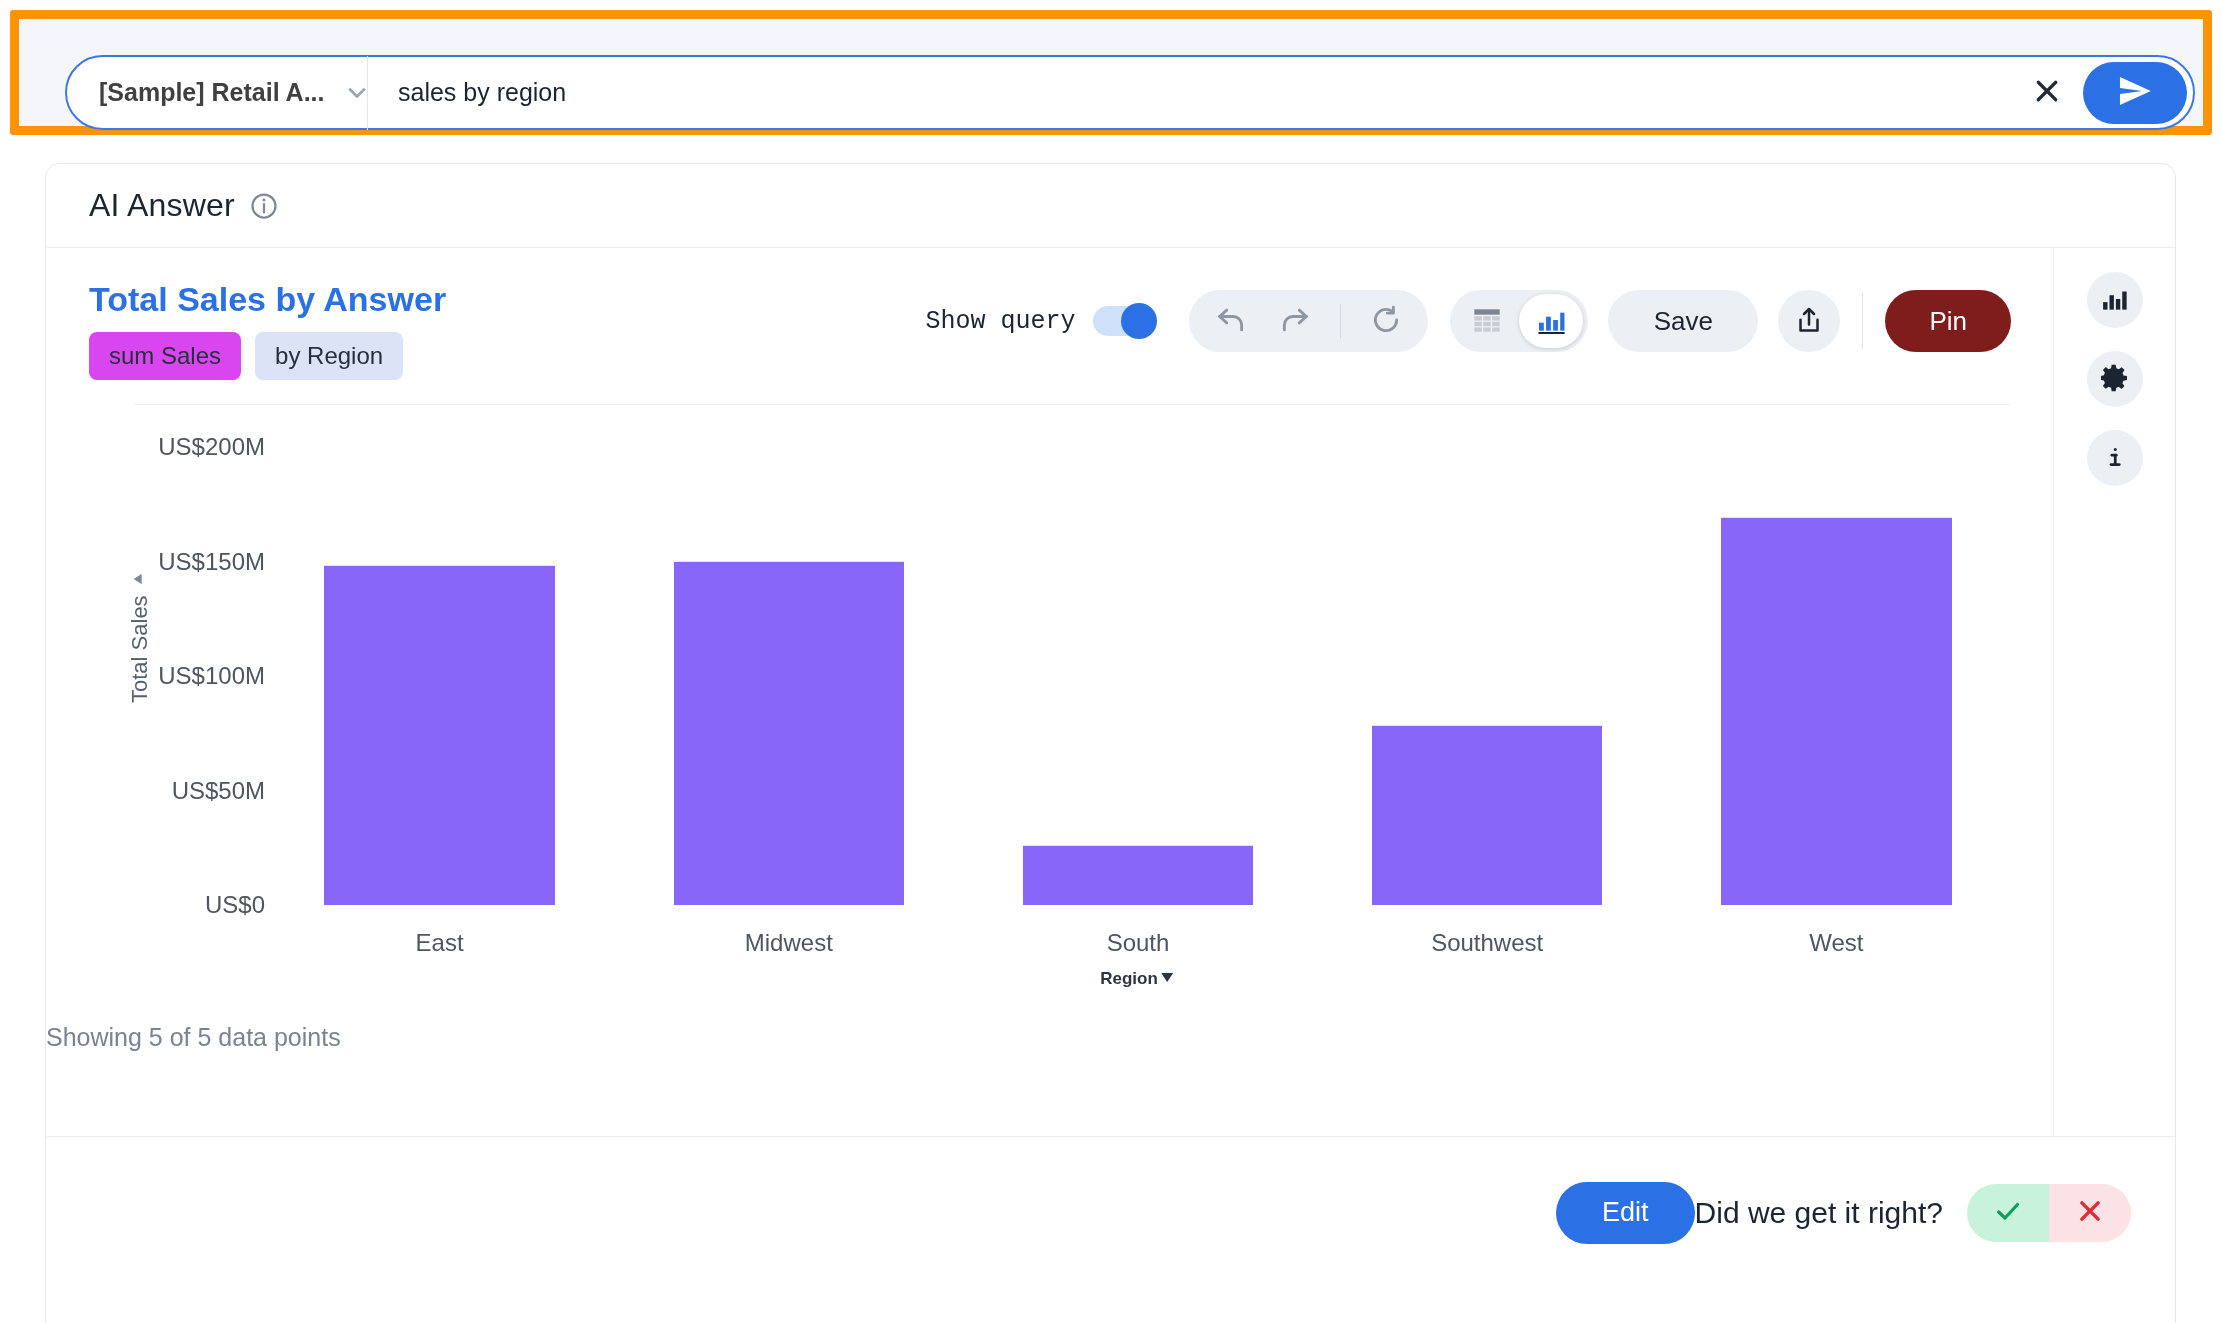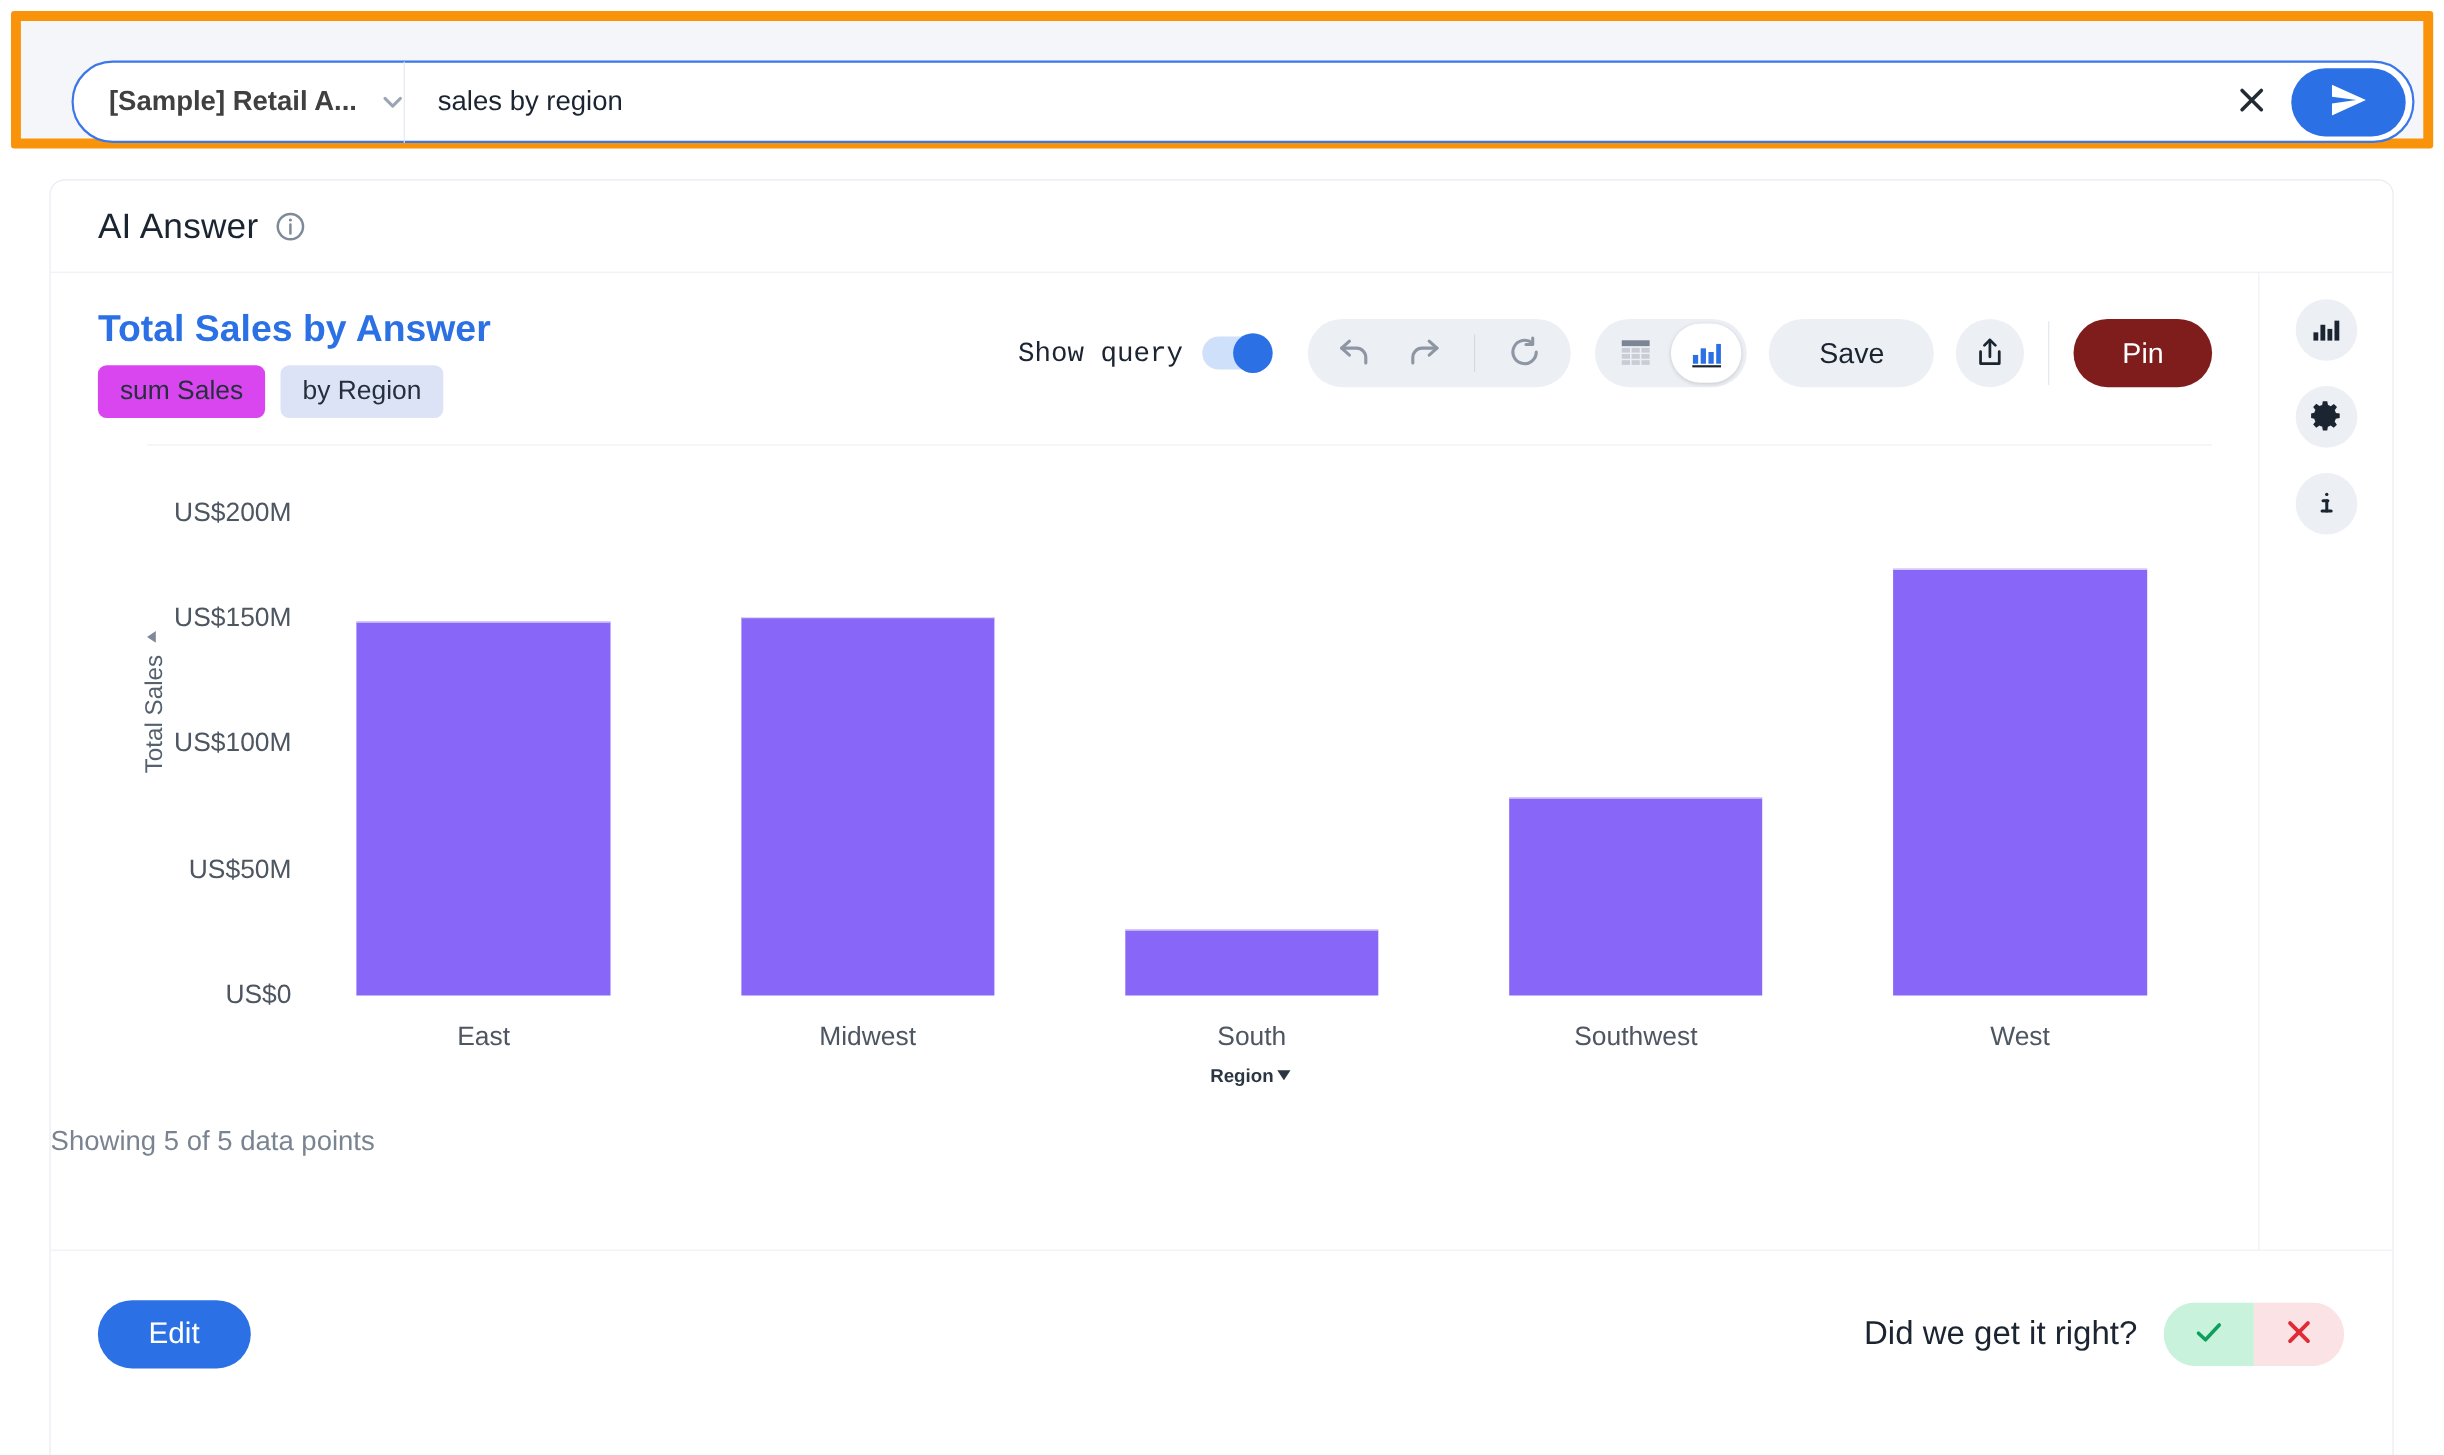--- a/index.html
+++ b/index.html
@@ -399,24 +399,23 @@
     font-size: 25px;
     color: #7a8491;
   }
 
   
   .card-footer {
     height: 152px;
     border-top: 1px solid #eceff4;
     display: flex;
     align-items: center;
-    justify-content: space-between;
+    justify-content: flex-end;
     padding: 0 44px 0 43px;
     box-sizing: border-box;
-    gap: 32px;
   }
   .btn-edit {
     height: 62px;
     padding: 0 46px;
     border-radius: 34px;
     background: #2b70e4;
     border: none;
     color: #fff;
     font-family: "Liberation Sans", sans-serif;
     font-size: 27px;
@@ -603,21 +602,21 @@
             <svg width="16" height="16" viewBox="0 0 12 12" fill="#7f8a99">
                 <polygon points="2,8 10,8 6,2"></polygon>
               </svg>
           </span>
         </div>
         <div class="ytick-col" id="yticks">
             <div class="ytick" style="top: 500px;">US$0</div>
             <div class="ytick" style="top: 385.5px;">US$50M</div>
             <div class="ytick" style="top: 271px;">US$100M</div>
             <div class="ytick" style="top: 156.5px;">US$150M</div>
-            <div class="ytick" style="top: 42px; margin-top: 20px;">US$200M</div>
+            <div class="ytick" style="top: 42px;">US$200M</div>
           </div>
         <div class="plot" id="plot" style="height: 500px;">
             <div class="bar" style="background: rgb(136, 102, 247); left: 3.4%; width: 13.2%; height: 338.92px;"></div>
             <div class="bar" style="background: rgb(136, 102, 247); left: 23.4%; width: 13.2%; height: 343.5px;"></div>
             <div class="bar" style="background: rgb(136, 102, 247); left: 43.4%; width: 13.2%; height: 59.54px;"></div>
             <div class="bar" style="background: rgb(136, 102, 247); left: 63.4%; width: 13.2%; height: 178.62px;"></div>
             <div class="bar" style="background: rgb(136, 102, 247); left: 83.4%; width: 13.2%; height: 387.01px;"></div>
           </div>
         <div id="xlabels">
             <div class="xlab" style="top: 524px; left: 350.6px;">East</div>

